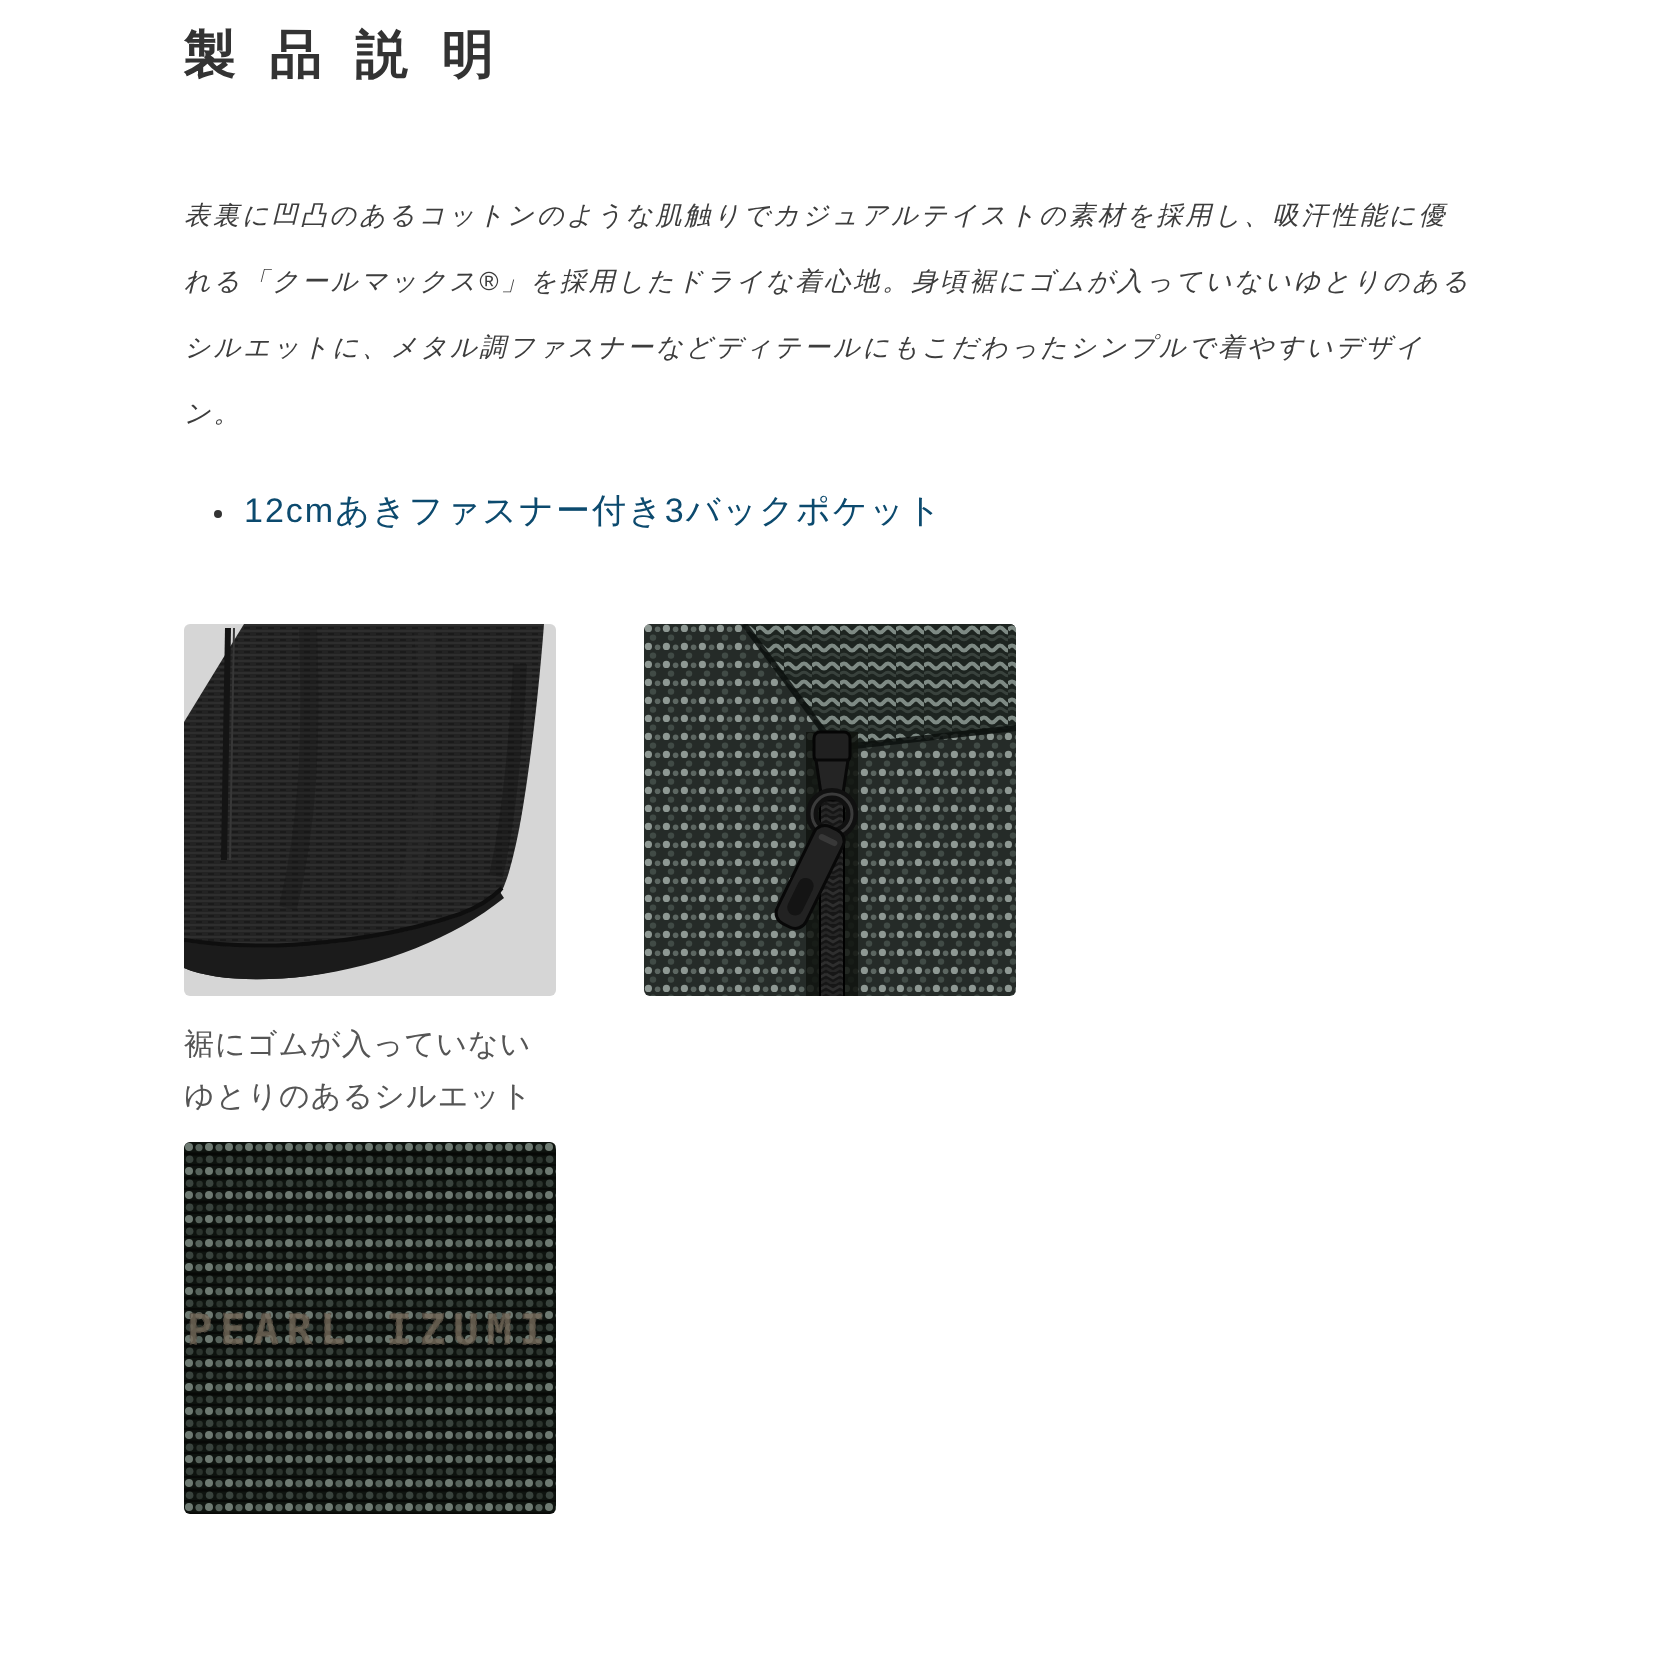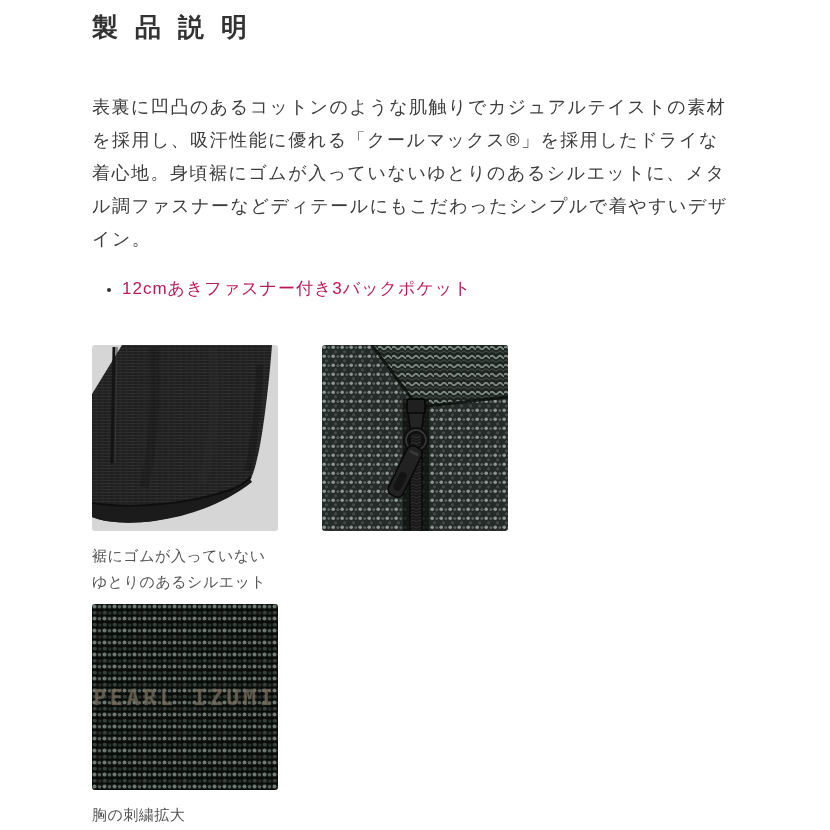--- a/index.html
+++ b/index.html
@@ -9,26 +9,26 @@
     font-family: "Liberation Sans", "DejaVu Sans", sans-serif;
     color: #3d3d3d;
   }
   .container { padding: 12px 92px 0 92px; }
 
   .section-heading {
     font-size: 26px; font-weight: bold; color: #333333;
     letter-spacing: 17px; line-height: 1.2; margin: 0 0 48px 0;
   }
   .description {
-    font-size: 18px; line-height: 33px; letter-spacing: 1.5px;
-    color: #3d3d3d; margin: 12px 0 16px 0; word-break: break-all;
+    font-size: 13px; line-height: 33px; letter-spacing: 1.5px;
+    color: #3d3d3d; margin: 12px 0 16px 0; word-break: break-all; font-style: italic;
   }
   .features { margin: 0; padding: 0 0 0 30px; }
   .features li {
-    font-size: 17px; line-height: 33px; letter-spacing: 1px; color: #be185d;
+    font-size: 17px; line-height: 33px; letter-spacing: 1px; color: #0c4a6e;
   }
   .features li::marker { color: #333; font-size: 13px; }
 
   .figure-row { display: flex; gap: 44px; margin-top: 40px; align-items: flex-start; }
   .figure-row.second { margin-top: 9px; }
   figure { margin: 0; width: 186px; }
   .img {
     width: 186px; height: 186px; border-radius: 3px;
     overflow: hidden; position: relative;
   }
@@ -154,18 +154,17 @@
               <rect y="5.2" width="10" height="1.6" fill="#000000" opacity="0.5"></rect>
               <circle cx="2.8" cy="8.6" r="1.9" fill="#39433d"></circle>
               <circle cx="7.8" cy="9" r="1.6" fill="#2a322c"></circle>
               <rect y="11" width="10" height="1" fill="#000000" opacity="0.45"></rect>
             </pattern>
           </defs>
           <rect width="186" height="186" fill="url(#bird4)"></rect>
           <text x="93" y="101" text-anchor="middle" font-family="DejaVu Sans Mono, Liberation Mono, monospace" font-size="21" font-weight="bold" letter-spacing="4" fill="#776c5c" opacity="0.8" stroke="#5a5146" stroke-width="0.7" stroke-dasharray="2 1.4">PEARL IZUMI</text>
         </svg>
       </div>
-      <figcaption>胸の刺繍拡大</figcaption>
     </figure>
 
   </div>
 
 </div>
 
 </body></html>

